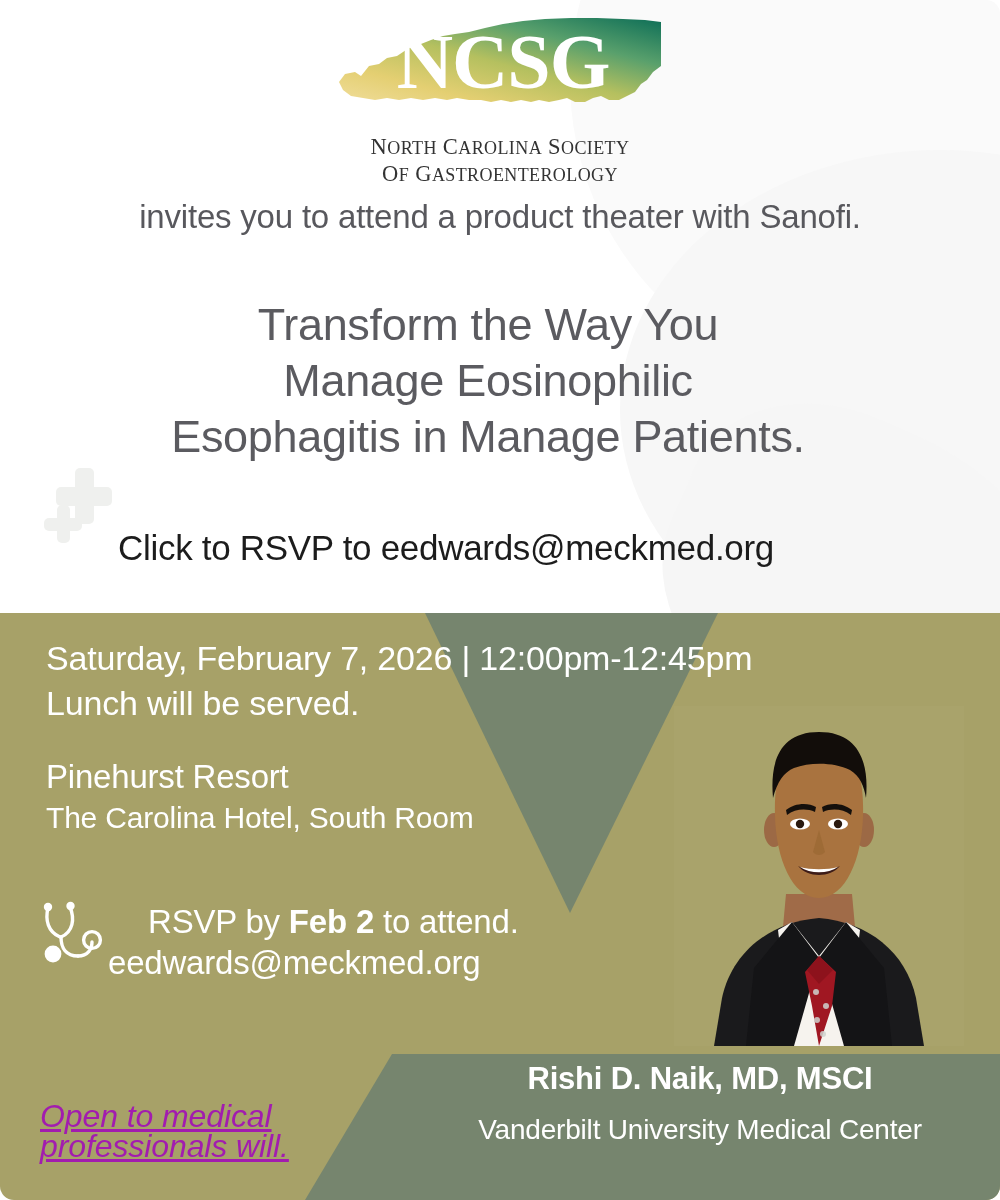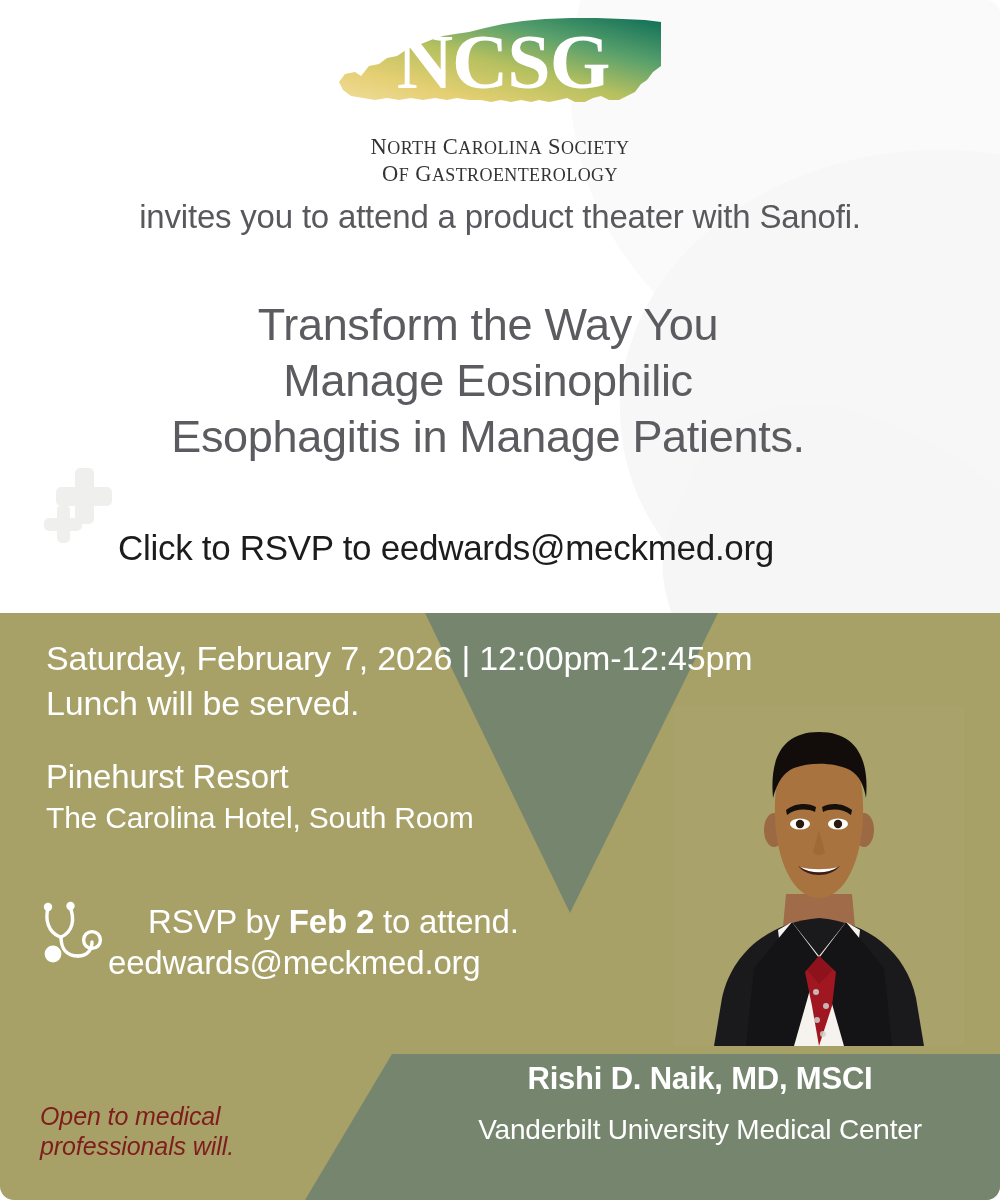--- a/index.html
+++ b/index.html
@@ -134,22 +134,22 @@
     margin-left:40px;
   }
   .rsvp1 b{font-weight:700;}
   .rsvp2{
     position:absolute;left:108px;top:944px;
     font-size:33px;color:#ffffff;font-weight:400;letter-spacing:-.2px;
     white-space:nowrap;
   }
   .openonly{
     position:absolute;left:40px;top:1101px;
-    font-size:25px;line-height:30px;color:#7f1d1d;
-    font-style:italic;font-weight:400;letter-spacing:-.1px;
+    font-size:32px;line-height:30px;color:#a21caf;
+    font-style:italic;font-weight:400;letter-spacing:-.1px;text-decoration:underline;
   }
 
   
   .photo{
     position:absolute;left:674px;top:706px;width:290px;height:340px;
     overflow:hidden;background:#a9a36b;
   }
   .speaker-name{
     position:absolute;left:400px;top:1061px;width:600px;
     text-align:center;

